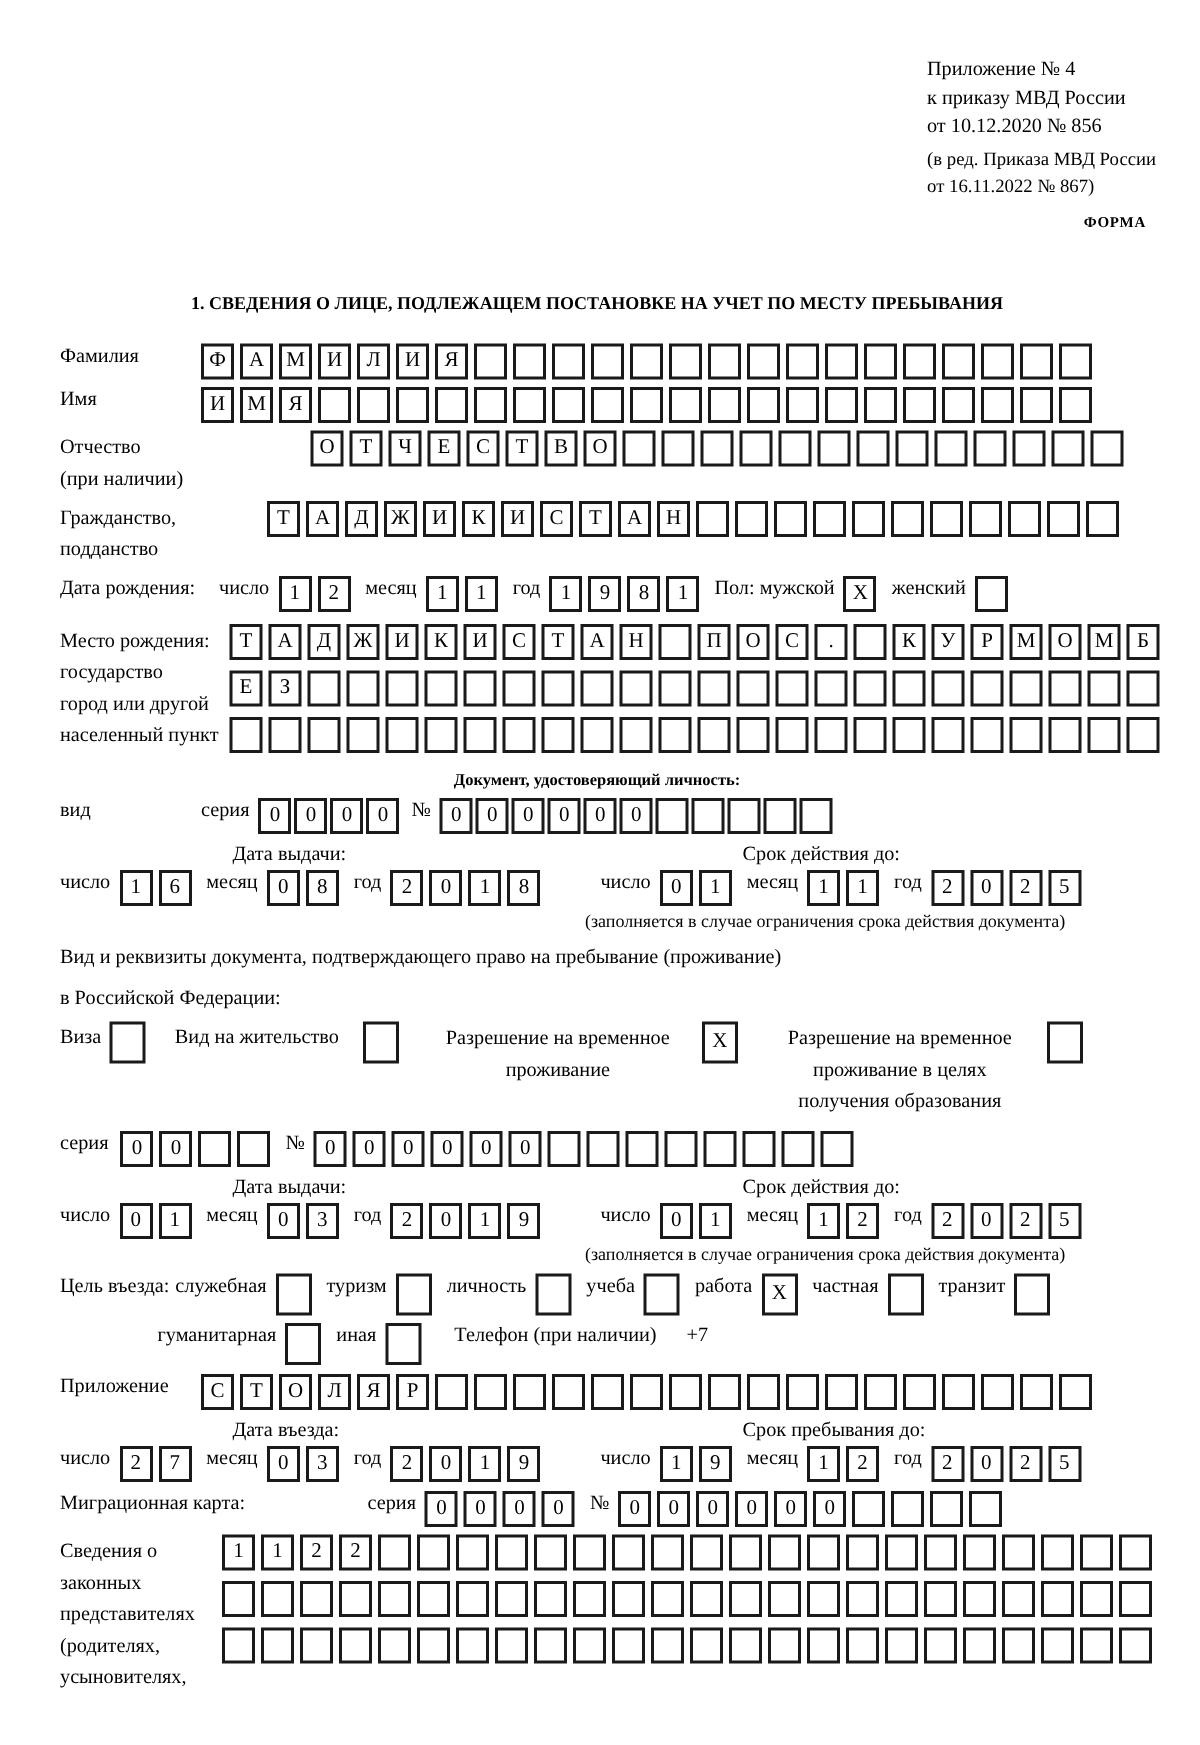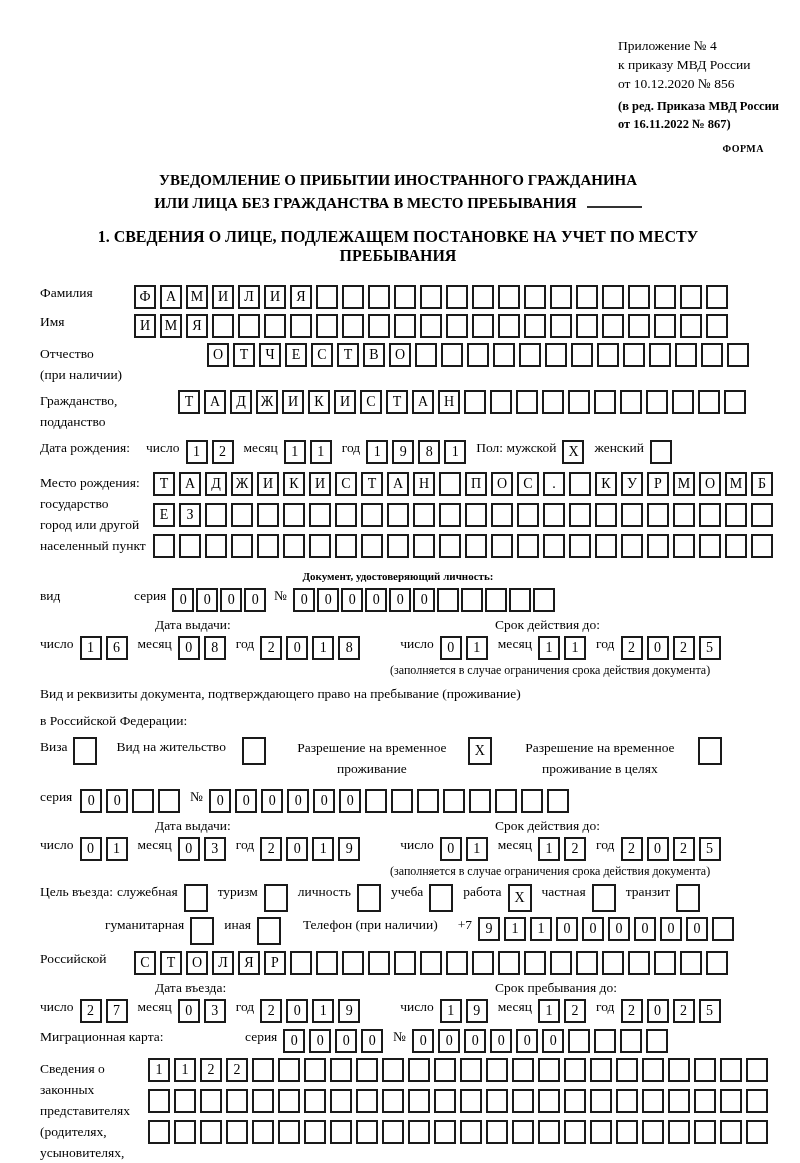--- a/index.html
+++ b/index.html
@@ -5,26 +5,26 @@
   html,body{margin:0;padding:0;background:#fff;}
   .page{
     width:800px;height:1163px;box-sizing:border-box;
     padding:36px 6px 0 40px;position:relative;overflow:hidden;
     background:#fff;color:#000;
     font-family:"Liberation Serif","DejaVu Serif",serif;
     font-size:13.5px;line-height:1.2;
   }
   .hdr{margin-left:578px;width:180px;}
   .hdr div{line-height:19px;white-space:nowrap;}
-  .hdr .small{font-size:12.5px;line-height:18px;font-weight:bold;}
+  .hdr .small{font-size:12.5px;line-height:18px;}
   .hdr .small.firstsmall{margin-top:4px;}
   .forma{margin-top:10px;width:724px;text-align:right;font-weight:bold;font-size:10px;letter-spacing:.5px;}
   .title{margin-top:14px;width:716px;text-align:center;font-weight:bold;font-size:15px;line-height:23px;}
   .blank-line{display:inline-block;width:55px;border-bottom:2px solid #333;margin-left:10px;vertical-align:baseline;}
-  .sect{margin-top:12px;margin-bottom:20px;width:716px;text-align:center;font-weight:bold;font-size:16px;}
+  .sect{margin-top:40px;margin-bottom:20px;width:716px;text-align:center;font-weight:bold;font-size:12px;}
   .frow{display:flex;align-items:flex-start;margin-bottom:5px;}
   .frow.top{align-items:flex-start;}
   .flabel{flex-shrink:0;}
   .w94{width:94px;} .w167{width:167px;} .w138{width:138px;} .w113{width:113px;} .w88{width:88px;} .w100{width:100px;} .w108{width:108px;} .w165{width:165px;}
   .lines div{line-height:21px;}
   .cells{white-space:nowrap;flex-shrink:0;}
   .cell{
     display:inline-block;box-sizing:border-box;width:22px;height:24px;
     border:2px solid #1a1a1a;margin-right:4px;text-align:center;
     font-size:14px;line-height:19px;vertical-align:middle;background:#fff;
@@ -52,24 +52,20 @@
   <div class="hdr">
     <div>Приложение № 4</div>
     <div>к приказу МВД России</div>
     <div>от 10.12.2020 № 856</div>
     <div class="small firstsmall">(в ред. Приказа МВД России</div>
     <div class="small">от 16.11.2022 № 867)</div>
   </div>
 
   <div class="forma">ФОРМА</div>
 
-  <div class="title">
-    <div>УВЕДОМЛЕНИЕ О ПРИБЫТИИ ИНОСТРАННОГО ГРАЖДАНИНА</div>
-    <div><span>ИЛИ ЛИЦА БЕЗ ГРАЖДАНСТВА В МЕСТО ПРЕБЫВАНИЯ</span><span class="blank-line"></span></div>
-  </div>
 
   <div class="sect">1. СВЕДЕНИЯ О ЛИЦЕ, ПОДЛЕЖАЩЕМ ПОСТАНОВКЕ НА УЧЕТ ПО МЕСТУ ПРЕБЫВАНИЯ</div>
 
   <div class="frow">
     <span class="flabel w94">Фамилия</span>
     <span class="cells"><span class="cell">Ф</span><span class="cell">А</span><span class="cell">М</span><span class="cell">И</span><span class="cell">Л</span><span class="cell">И</span><span class="cell">Я</span><span class="cell"></span><span class="cell"></span><span class="cell"></span><span class="cell"></span><span class="cell"></span><span class="cell"></span><span class="cell"></span><span class="cell"></span><span class="cell"></span><span class="cell"></span><span class="cell"></span><span class="cell"></span><span class="cell"></span><span class="cell"></span><span class="cell"></span><span class="cell"></span></span>
   </div>
 
   <div class="frow">
     <span class="flabel w94">Имя</span>
@@ -159,20 +155,21 @@
     <span class="optlbl" style="margin-left:16px;">Вид на жительство</span>
     <span class="cells chk" style="margin-left:16px;"><span class="cell"></span></span>
     <span class="optlbl opt-gap lines" style="width:176px;">
       <div>Разрешение на временное</div>
       <div>проживание</div>
     </span>
     <span class="cells chk" style="margin-left:8px;"><span class="cell">X</span></span>
     <span class="optlbl opt-gap lines" style="width:180px;">
       <div>Разрешение на временное</div>
       <div>проживание в целях</div>
+      <div>получения образования</div>
     </span>
     <span class="cells chk" style="margin-left:8px;"><span class="cell"></span></span>
   </div>
 
   <div class="frow">
     <span class="flabel" style="margin-right:8px;">серия</span>
     <span class="cells"><span class="cell">0</span><span class="cell">0</span><span class="cell"></span><span class="cell"></span></span>
     <span class="dlbl">№</span>
     <span class="cells"><span class="cell">0</span><span class="cell">0</span><span class="cell">0</span><span class="cell">0</span><span class="cell">0</span><span class="cell">0</span><span class="cell"></span><span class="cell"></span><span class="cell"></span><span class="cell"></span><span class="cell"></span><span class="cell"></span><span class="cell"></span><span class="cell"></span></span>
   </div>
@@ -215,25 +212,24 @@
     <span class="cells chk"><span class="cell"></span></span>
   </div>
 
   <div class="frow" style="margin-top:3px;">
     <span class="dlbl first" style="margin-left:65px;">гуманитарная</span>
     <span class="cells chk"><span class="cell"></span></span>
     <span class="dlbl">иная</span>
     <span class="cells chk"><span class="cell"></span></span>
     <span class="dlbl" style="margin-left:18px;">Телефон (при наличии)</span>
     <span class="dlbl" style="margin-left:14px;">+7</span>
-    <span class="cells"><span class="cell">9</span><span class="cell">1</span><span class="cell">1</span><span class="cell">0</span><span class="cell">0</span><span class="cell">0</span><span class="cell">0</span><span class="cell">0</span><span class="cell">0</span><span class="cell"></span></span>
   </div>
 
   <div class="frow" style="margin-top:6px;">
-    <span class="flabel w94">Российской</span>
+    <span class="flabel w94">Приложение</span>
     <span class="cells"><span class="cell">С</span><span class="cell">Т</span><span class="cell">О</span><span class="cell">Л</span><span class="cell">Я</span><span class="cell">Р</span><span class="cell"></span><span class="cell"></span><span class="cell"></span><span class="cell"></span><span class="cell"></span><span class="cell"></span><span class="cell"></span><span class="cell"></span><span class="cell"></span><span class="cell"></span><span class="cell"></span><span class="cell"></span><span class="cell"></span><span class="cell"></span><span class="cell"></span><span class="cell"></span><span class="cell"></span></span>
   </div>
 
   <div class="dg-heads">
     <span class="dgh1">Дата въезда:</span>
     <span class="dgh2">Срок пребывания до:</span>
   </div>
   <div class="frow">
     <span class="dlbl first">число</span>
     <span class="cells"><span class="cell">2</span><span class="cell">7</span></span>

